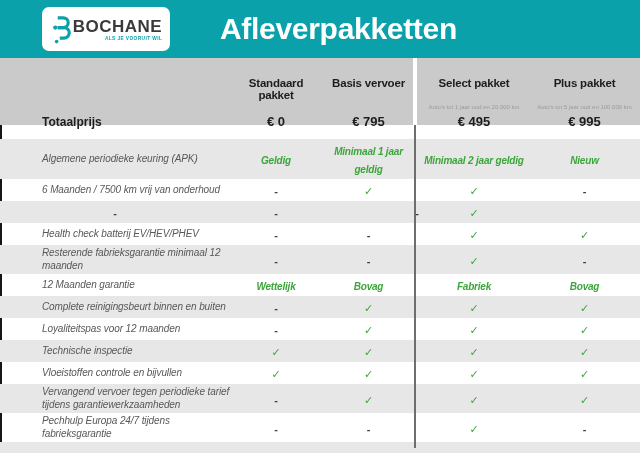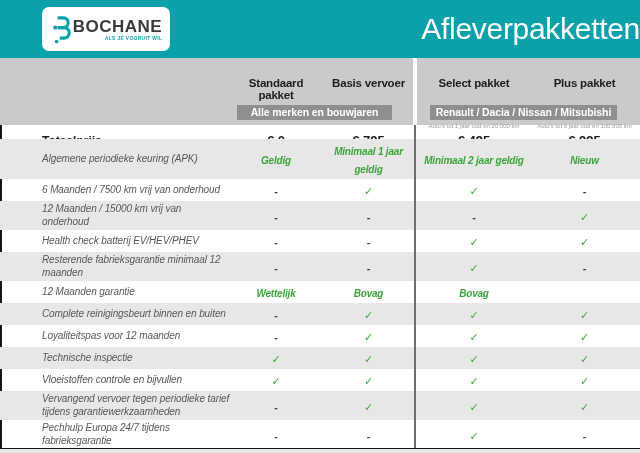--- a/index.html
+++ b/index.html
@@ -17,21 +17,21 @@
     font-family:"Liberation Sans","DejaVu Sans",sans-serif;}
   .page{width:640px;height:453px;position:relative;background:#fff;}
 
   
   .topbar{height:58px;background:var(--teal);display:flex;align-items:center;}
   .logo-card{margin-left:42px;width:128px;height:44px;background:#fff;border-radius:7px;
     display:flex;align-items:center;justify-content:center;gap:2px;flex:0 0 auto;}
   .logo-text-wrap{display:flex;flex-direction:column;align-items:flex-end;}
   .logo-brand{font-size:17px;font-weight:bold;color:#3a3a3c;letter-spacing:.5px;line-height:17px;}
   .logo-tagline{font-size:4.8px;font-weight:bold;color:var(--teal);letter-spacing:.4px;margin-top:1px;}
-  .title{flex:1;text-align:right;margin-left:50px;color:#fff;font-size:30px;font-weight:normal;
+  .title{flex:1;text-align:left;margin-left:50px;color:#fff;font-size:30px;font-weight:bold;
     letter-spacing:-.3px;}
 
   
   .thead{height:67px;background:var(--hdr-grey);position:relative;}
   .thead::after{content:"";position:absolute;left:413px;top:0;width:4px;height:100%;background:#fff;}
   .hrow{display:grid;grid-template-columns:var(--cols);position:relative;z-index:1;}
   .col-title{font-size:11.5px;font-weight:bold;color:var(--ink);text-align:center;
     padding-top:19px;letter-spacing:-.2px;}
   .badge-row{margin-top:4px;}
   .badge-span{grid-column:span 2;display:flex;}
@@ -87,30 +87,20 @@
 
   <div class="thead">
     <div class="hrow">
       <div></div>
       <div class="col-title">Standaard pakket</div>
       <div class="col-title">Basis vervoer</div>
       <div></div>
       <div class="col-title">Select pakket</div>
       <div class="col-title">Plus pakket</div>
     </div>
-    <div class="hrow badge-row">
-      <div></div>
-      <div class="badge-span">
-        <div class="badge badge-a">Alle merken en bouwjaren</div>
-      </div>
-      <div></div>
-      <div class="badge-span">
-        <div class="badge badge-b">Renault / Dacia / Nissan / Mitsubishi</div>
-      </div>
-    </div>
     <div class="hrow note-row">
       <div></div>
         <div></div>
         <div></div>
         <div></div>
       <div class="note">Auto's tot 1 jaar oud en 20.000 km</div>
       <div class="note">Auto's tot 5 jaar oud en 100.000 km</div>
     </div>
     <div class="hrow price-row">
       <div class="price-label">Totaalprijs</div>
@@ -135,21 +125,20 @@
         </div>
         <div class="frow white">
           <div class="fcell label">6 Maanden / 7500 km vrij van onderhoud</div>
           <div class="fcell val"><span class="dash">-</span></div>
           <div class="fcell val"><span class="check">✓</span></div>
           <div></div>
           <div class="fcell val"><span class="check">✓</span></div>
           <div class="fcell val"><span class="dash">-</span></div>
         </div>
         <div class="frow grey">
-          <div class="fcell label">12 Maanden / 15000 km vrij van onderhoud</div>
           <div class="fcell val"><span class="dash">-</span></div>
           <div class="fcell val"><span class="dash">-</span></div>
           <div></div>
           <div class="fcell val"><span class="dash">-</span></div>
           <div class="fcell val"><span class="check">✓</span></div>
         </div>
         <div class="frow white">
           <div class="fcell label">Health check batterij EV/HEV/PHEV</div>
           <div class="fcell val"><span class="dash">-</span></div>
           <div class="fcell val"><span class="dash">-</span></div>
@@ -163,20 +152,21 @@
           <div class="fcell val"><span class="dash">-</span></div>
           <div></div>
           <div class="fcell val"><span class="check">✓</span></div>
           <div class="fcell val"><span class="dash">-</span></div>
         </div>
         <div class="frow white">
           <div class="fcell label">12 Maanden  garantie</div>
           <div class="fcell val"><span class="gtext">Wettelijk</span></div>
           <div class="fcell val"><span class="gtext">Bovag</span></div>
           <div></div>
+          <div class="fcell val"><span class="gtext">Fabriek</span></div>
           <div class="fcell val"><span class="gtext">Bovag</span></div>
         </div>
         <div class="frow grey">
           <div class="fcell label">Complete reinigingsbeurt binnen en buiten</div>
           <div class="fcell val"><span class="dash">-</span></div>
           <div class="fcell val"><span class="check">✓</span></div>
           <div></div>
           <div class="fcell val"><span class="check">✓</span></div>
           <div class="fcell val"><span class="check">✓</span></div>
         </div>

